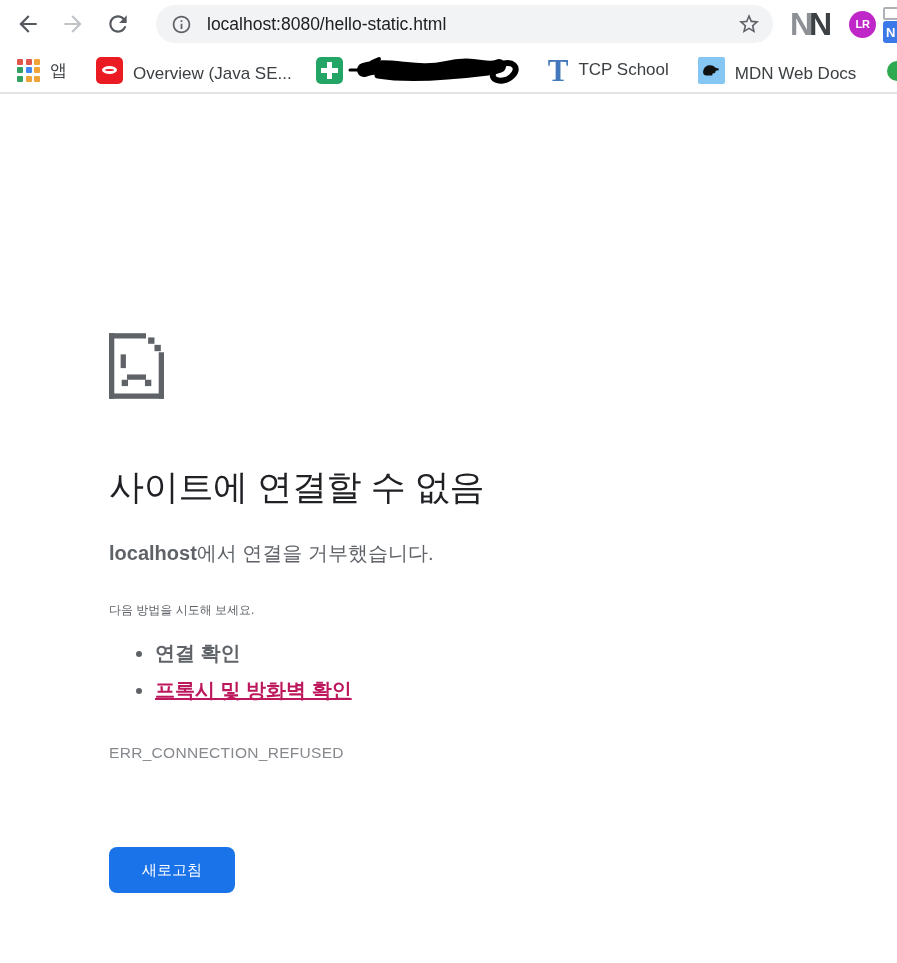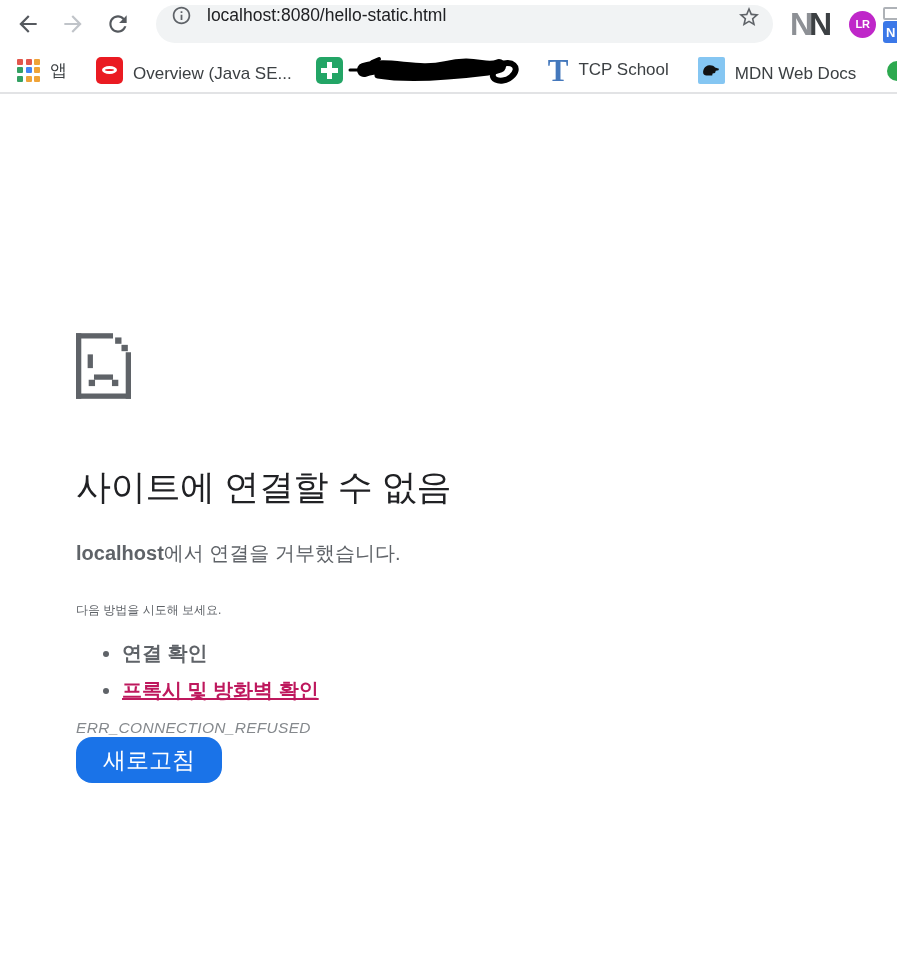--- a/index.html
+++ b/index.html
@@ -28,21 +28,21 @@
     flex: none;
   }
   .nav-btn svg { width: 26px; height: 26px; }
   .ic-dark { fill: #55595e; }
   .ic-disabled { fill: #c0c4c9; }
 
   .omnibox {
     width: 617px; height: 38px;
     background: #f1f3f4;
     border-radius: 19px;
-    display: flex; align-items: flex-start;
+    display: flex; align-items: center;
     padding: 0 12px 0 15px;
     margin-left: 9px;
     flex: none;
   }
   .omnibox .info-ic { width: 21px; height: 21px; fill: #5f6368; flex: none; }
   .url-text {
     margin-left: 15px;
     font-size: 17.5px;
     color: #202124;
     flex: 1 1 auto;
@@ -141,49 +141,50 @@
     flex: none;
   }
   .fav-mdn svg { width: 22px; height: 22px; fill: #111; }
   .bm-cutoff {
     position: absolute; right: -10px; top: 13px;
     width: 20px; height: 20px; border-radius: 50% 4px 4px 50%;
     background: #2da94f;
   }
 
   
-  .content { padding-left: 76px; }
+  .content { padding-left: 109px; }
   .sad-icon { margin-top: 239px; display: block; }
   .err-title {
     margin-top: 64px;
     font-size: 35px; font-weight: 400;
     color: #202124; letter-spacing: -0.3px;
     line-height: 47px;
   }
   .err-msg {
     margin-top: 30px;
     font-size: 20px; color: #5f6368; line-height: 27px;
   }
   .err-msg b { font-weight: 700; }
   .err-try { margin-top: 30px; font-size: 12px; color: #5f6368; line-height: 27px; }
   .err-list { margin-top: 11px; padding-left: 46px; font-weight: bold; }
   .err-list li {
     font-size: 20px; color: #5f6368; line-height: 37px;
   }
   .err-list a { color: #be185d; text-decoration: underline; }
   .err-code {
-    margin-top: 10px;
-    font-size: 15.5px; color: #85898d; letter-spacing: 0.3px; font-style: italic;
+    margin-top: 35px;
+    font-size: 15.5px; color: #85898d; letter-spacing: 0.3px;
   }
   .reload-btn {
+    margin-top: 85px;
     min-width: 126px; height: 46px;
     padding: 0 27px;
     background: #1a73e8; color: #fff;
-    border: none; border-radius: 16px;
-    font-size: 23px;
+    border: none; border-radius: 8px;
+    font-size: 15px;
     font-family: "Liberation Sans", sans-serif;
     cursor: pointer;
   }
 </style>
 </head>
 <body>
 
 <div class="toolbar">
   <div class="nav-btn">
     <svg viewBox="0 0 24 24">

